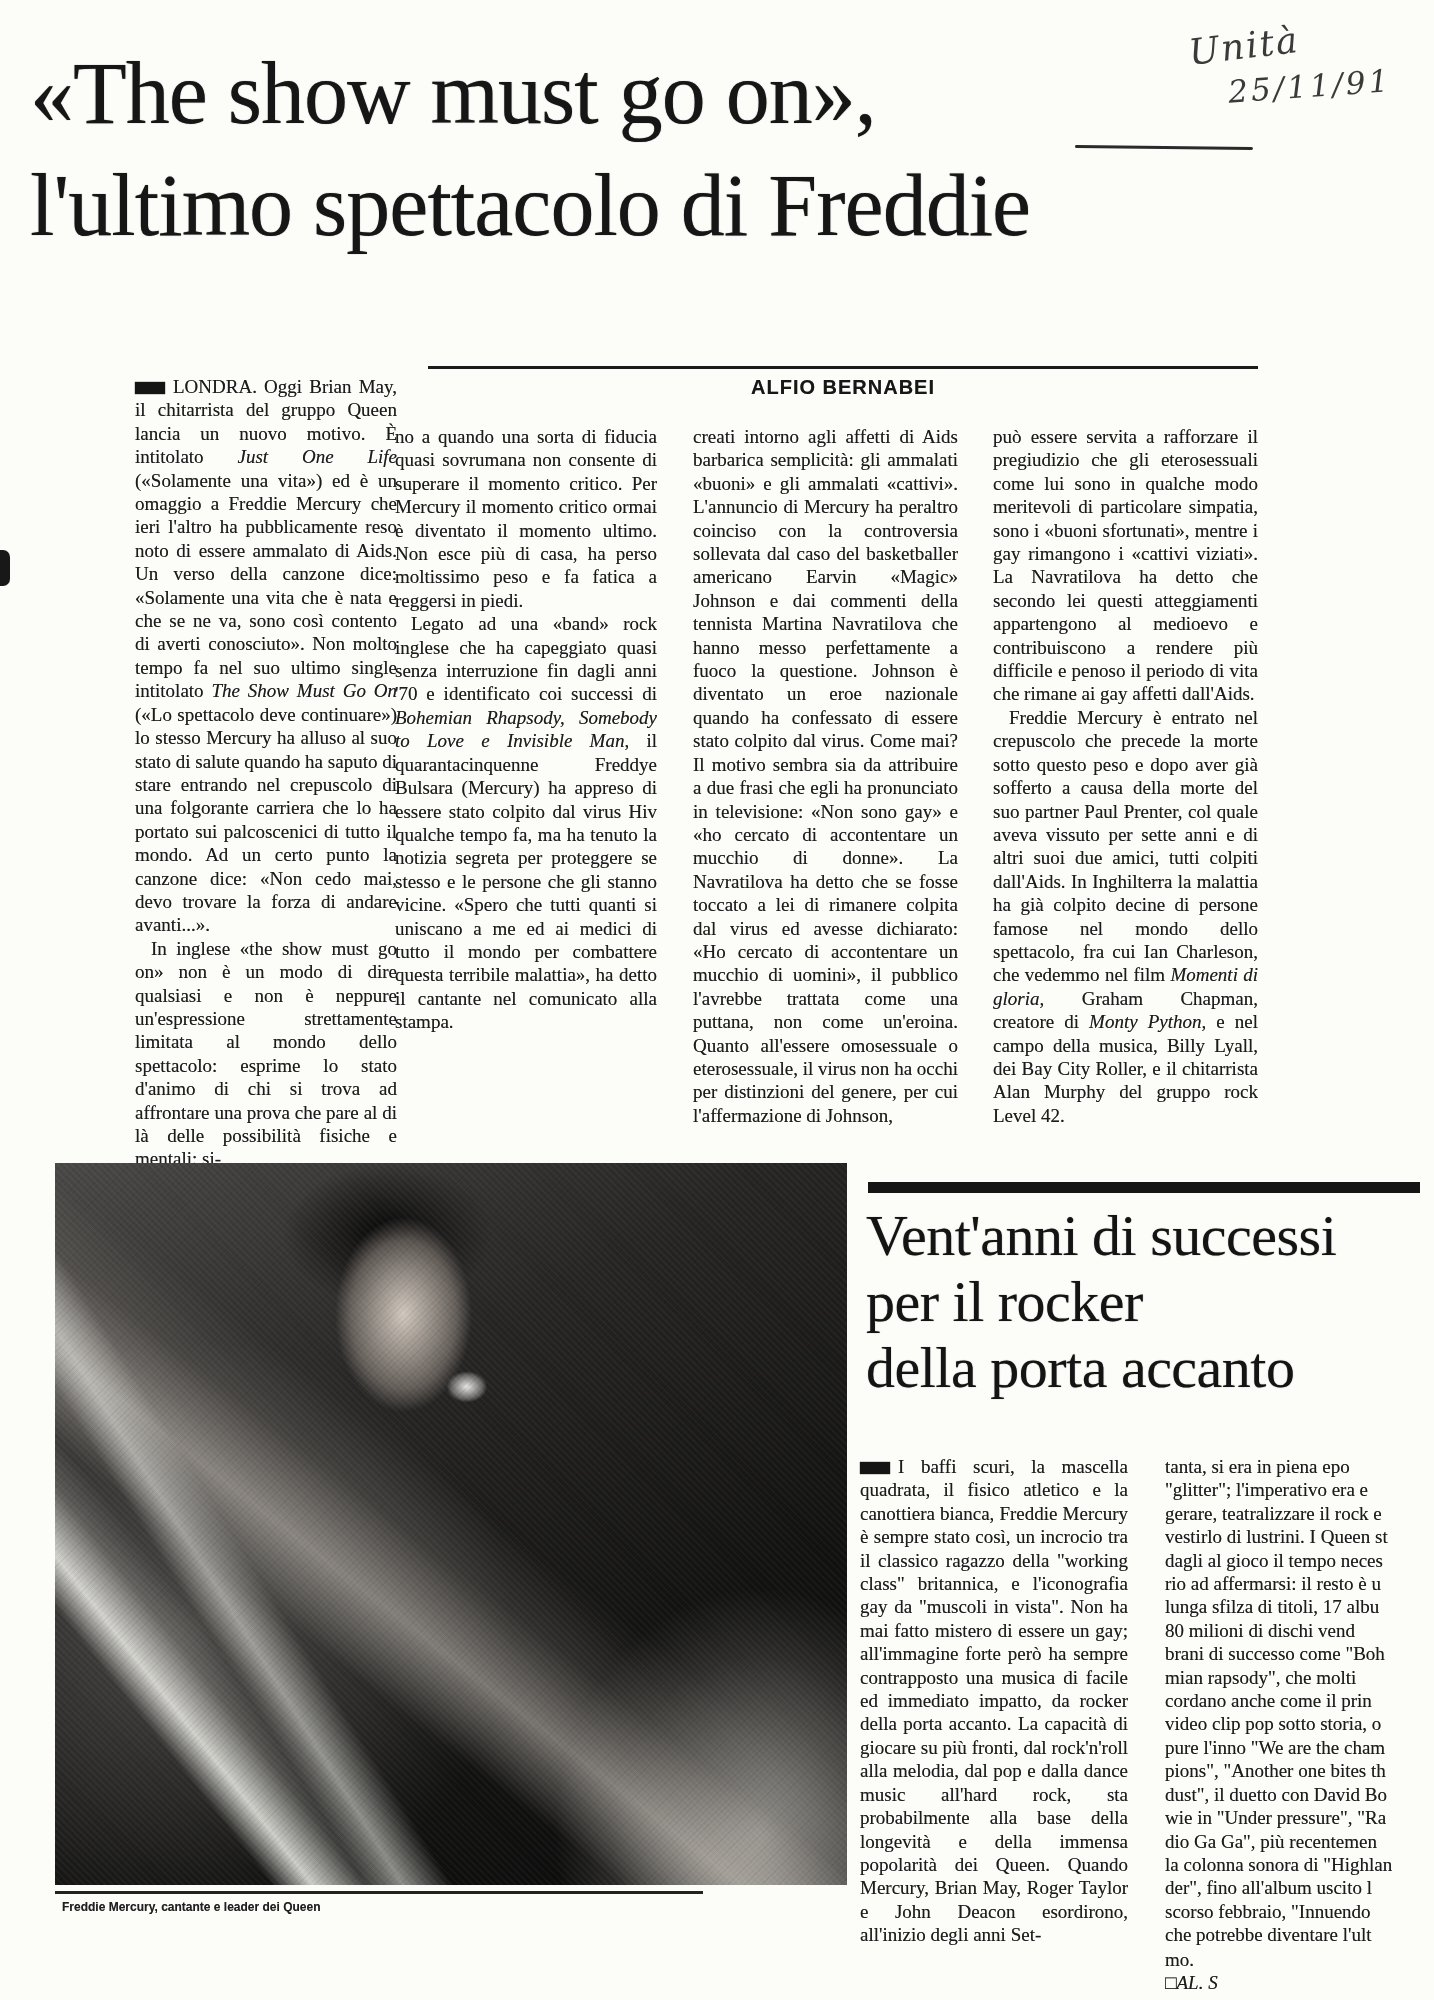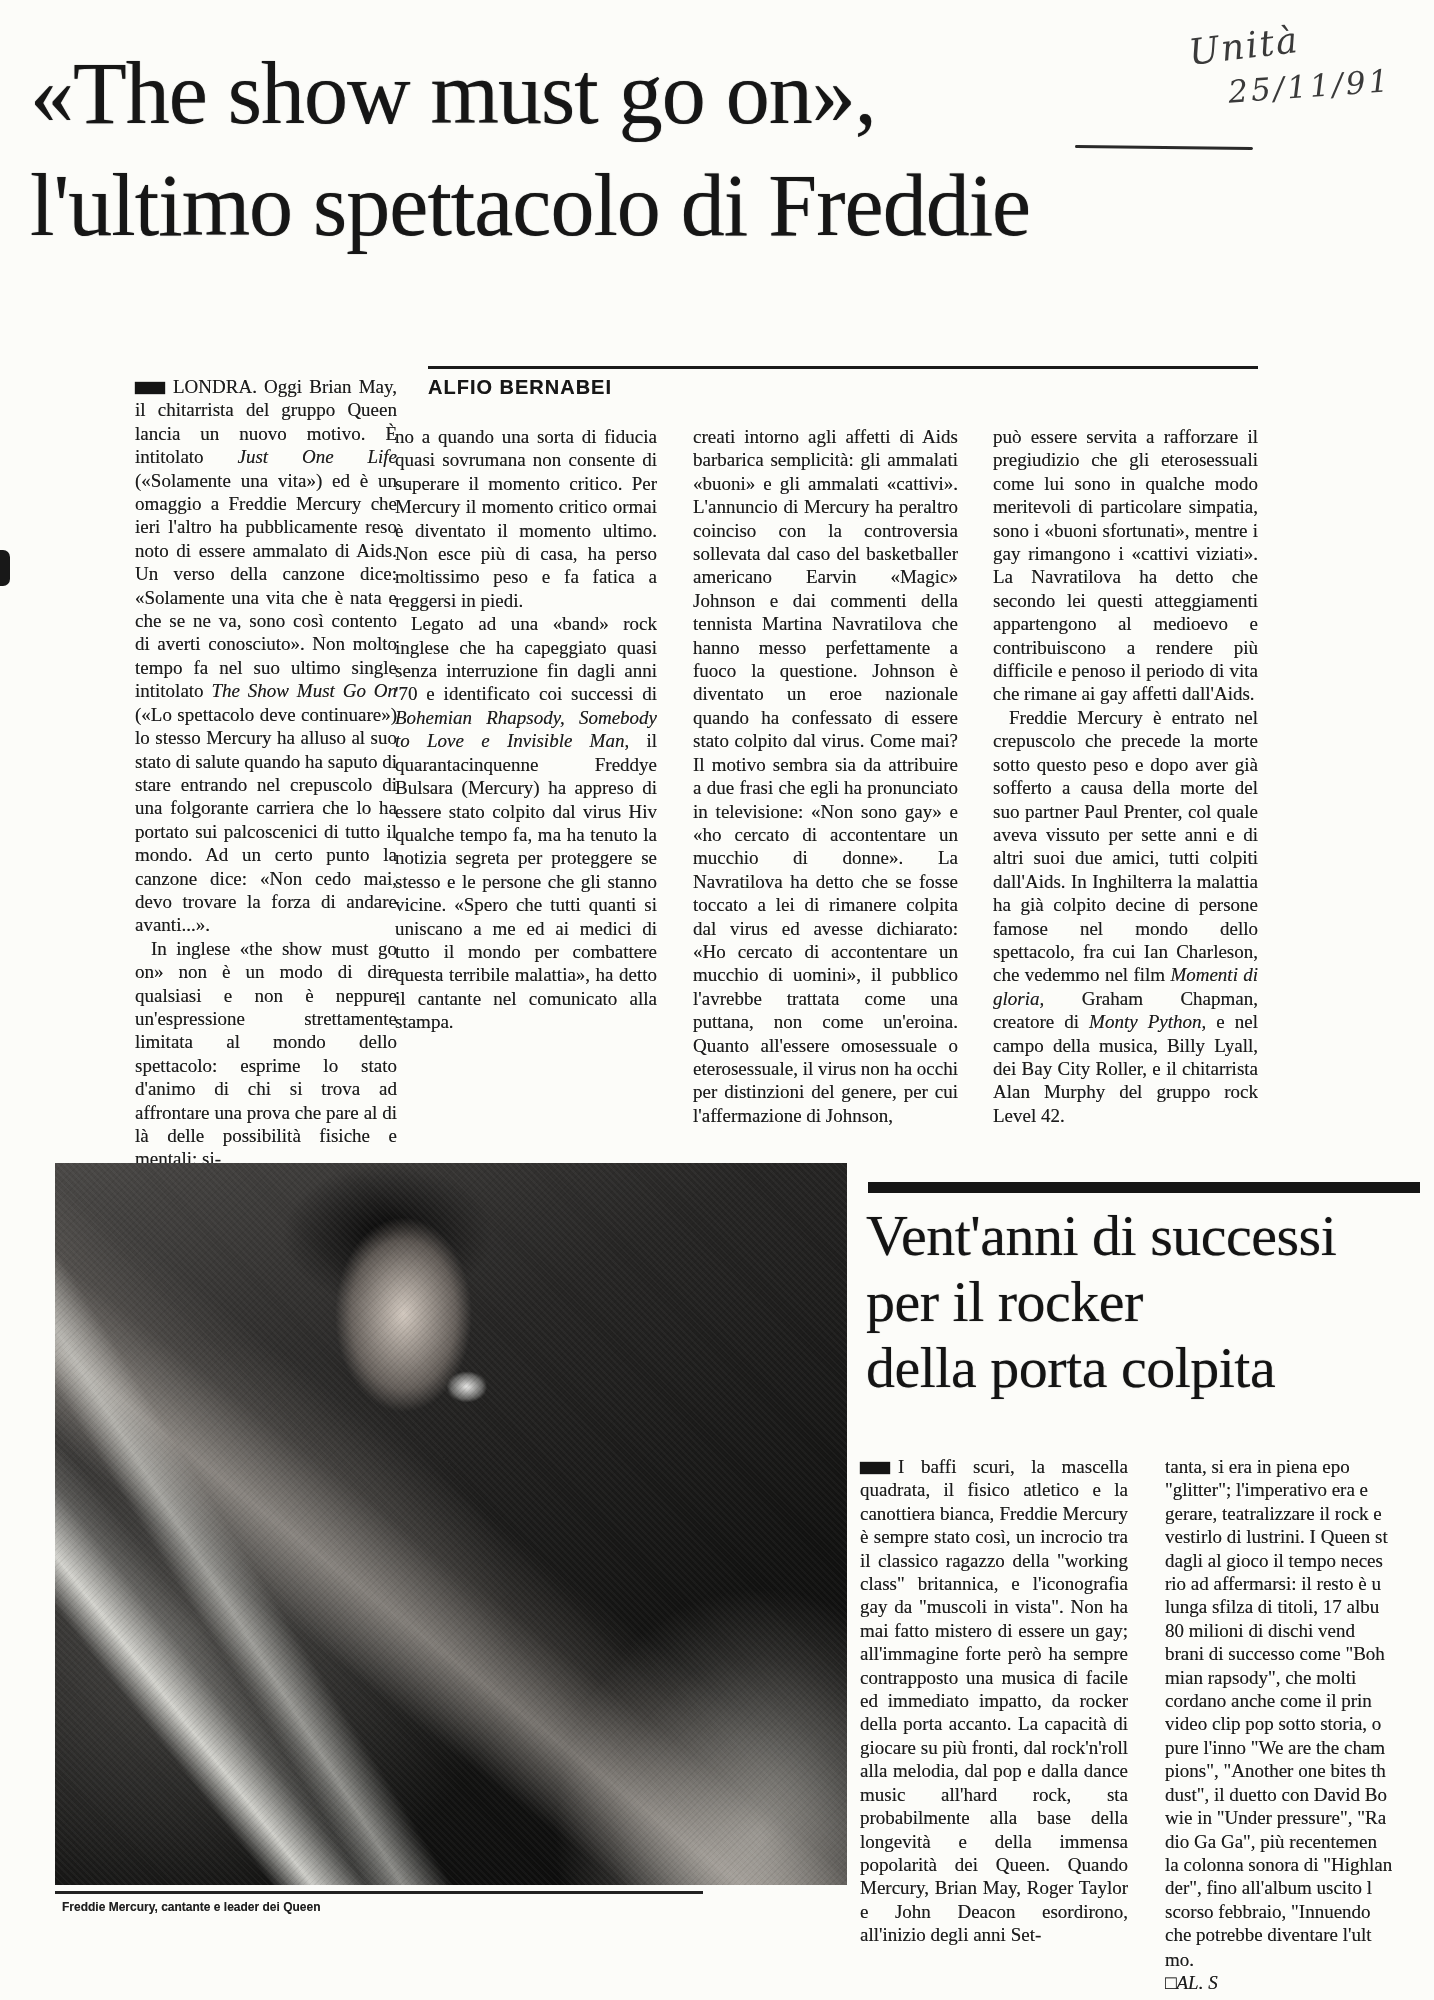--- a/index.html
+++ b/index.html
@@ -22,21 +22,21 @@
   .hl{position:absolute;left:30px;margin:0;font-weight:normal;
     font-family:"Liberation Serif","DejaVu Serif",serif;
     font-size:88px;line-height:1;letter-spacing:-1px;white-space:nowrap;
     color:#161616;text-shadow:0 0 1px rgba(10,10,10,.55);}
   .hl1{top:50px;}
   .hl2{top:162px;}
   .hl-underline{position:absolute;left:1075px;top:146px;width:178px;height:3px;
     background:#2a2a2a;transform:rotate(.6deg);border-radius:2px;}
   
   .byline-rule{position:absolute;left:428px;top:366px;width:830px;height:3px;background:#1b1b1b;}
-  .byline{position:absolute;left:428px;top:376px;width:830px;
+  .byline{position:absolute;left:428px;top:376px;width:830px;text-align:center;
     font-family:"Liberation Sans","DejaVu Sans",sans-serif;
     font-weight:bold;font-size:20px;letter-spacing:1px;color:#171717;
     text-shadow:0 0 .6px rgba(0,0,0,.5);}
   
   .col{position:absolute;font-size:19px;line-height:23.4px;text-align:justify;
     text-shadow:0 0 .5px rgba(25,25,25,.55);}
   .col1{left:95px; top:375px;width:262px;margin-left:40px;}
   .col2{left:395px;top:425px;width:262px;}
   .col3{left:693px;top:425px;width:265px;}
   .col4{left:993px;top:425px;width:265px;}
@@ -117,21 +117,21 @@
     </div>
 
   <div class="photo"></div>
   <div class="photo-rule"></div>
   <div class="caption">Freddie Mercury, cantante e leader dei Queen</div>
 
   <div class="a2bar"></div>
   <div class="a2hl">
       <div class="a2hl-line">Vent'anni di successi</div>
       <div class="a2hl-line">per il rocker</div>
-      <div class="a2hl-line">della porta colpita</div>
+      <div class="a2hl-line">della porta accanto</div>
     </div>
 
   <div class="col a2colA">
       <p class="para"><span class="lead-marker"></span><span>I baffi scuri, la mascella quadrata, il fisico atletico e la canottiera bianca, Freddie Mercury è sempre stato così, un incrocio tra il classico ragazzo della "working class" britannica, e l'iconografia gay da "muscoli in vista". Non ha mai fatto mistero di essere un gay; all'immagine forte però ha sempre contrapposto una musica di facile ed immediato impatto, da rocker della porta accanto. La capacità di giocare su più fronti, dal rock'n'roll alla melodia, dal pop e dalla dance music all'hard rock, sta probabilmente alla base della longevità e della immensa popolarità dei Queen. Quando Mercury, Brian May, Roger Taylor e John Deacon esordirono, all'inizio degli anni Set-</span></p>
     </div>
   <div class="a2colB">
       <div class="cutline">tanta, si era in piena epo</div>
       <div class="cutline">"glitter"; l'imperativo era e</div>
       <div class="cutline">gerare, teatralizzare il rock e</div>
       <div class="cutline">vestirlo di lustrini. I Queen st</div>

